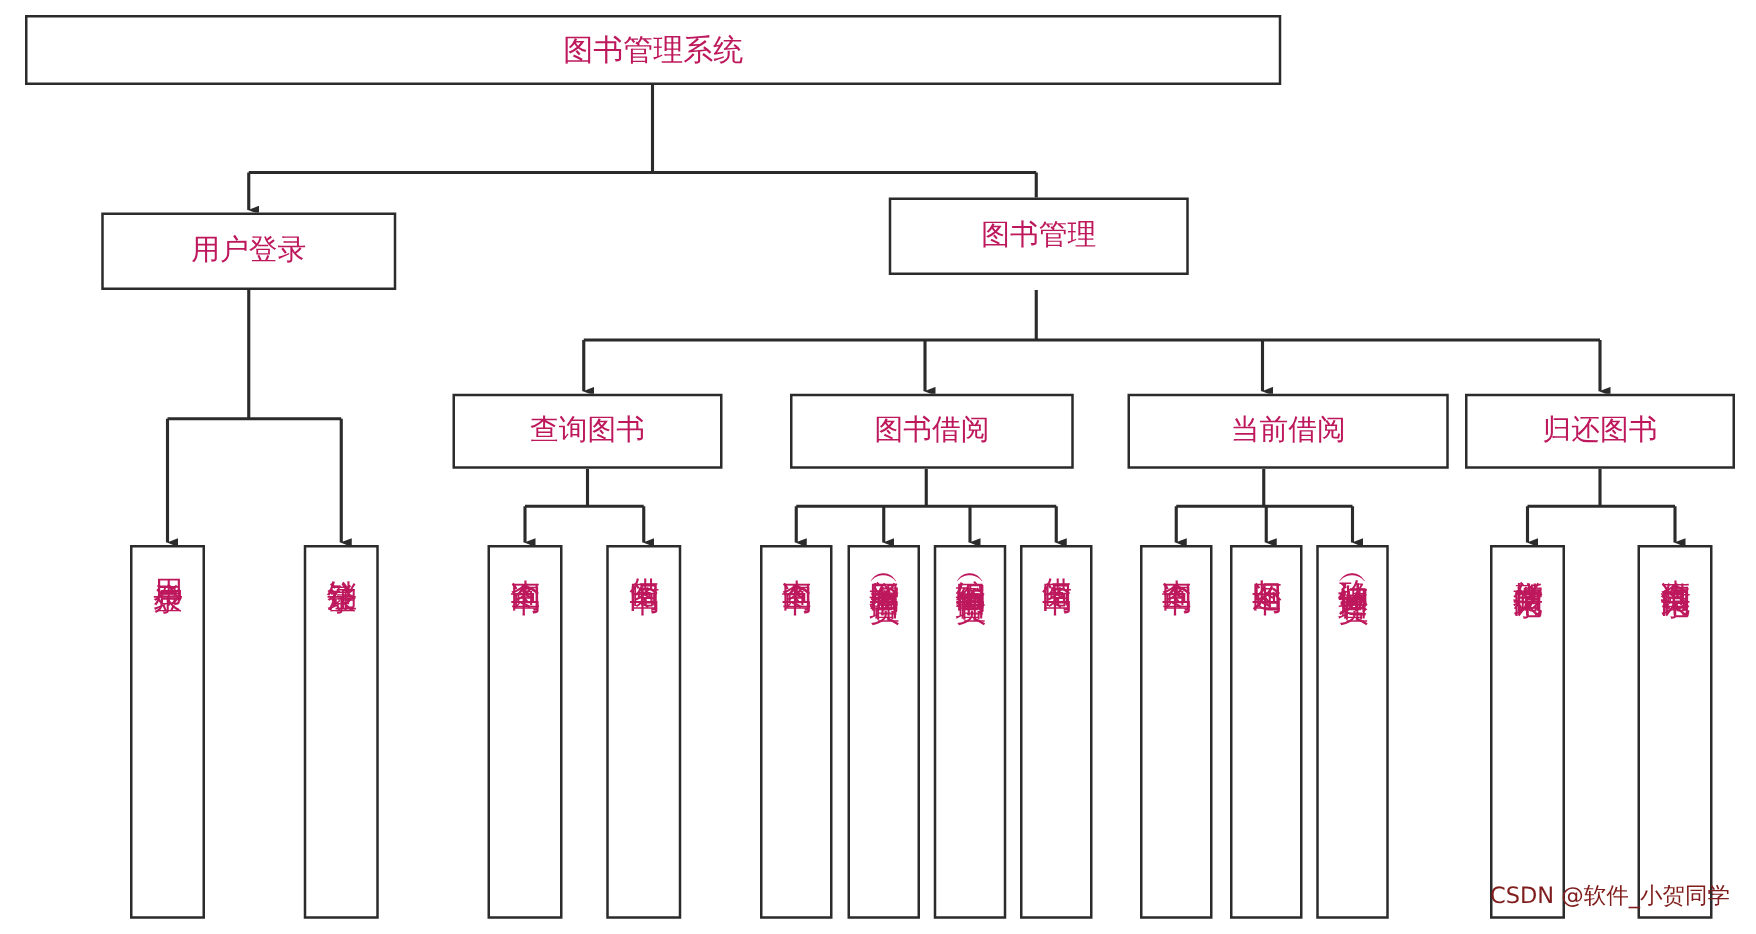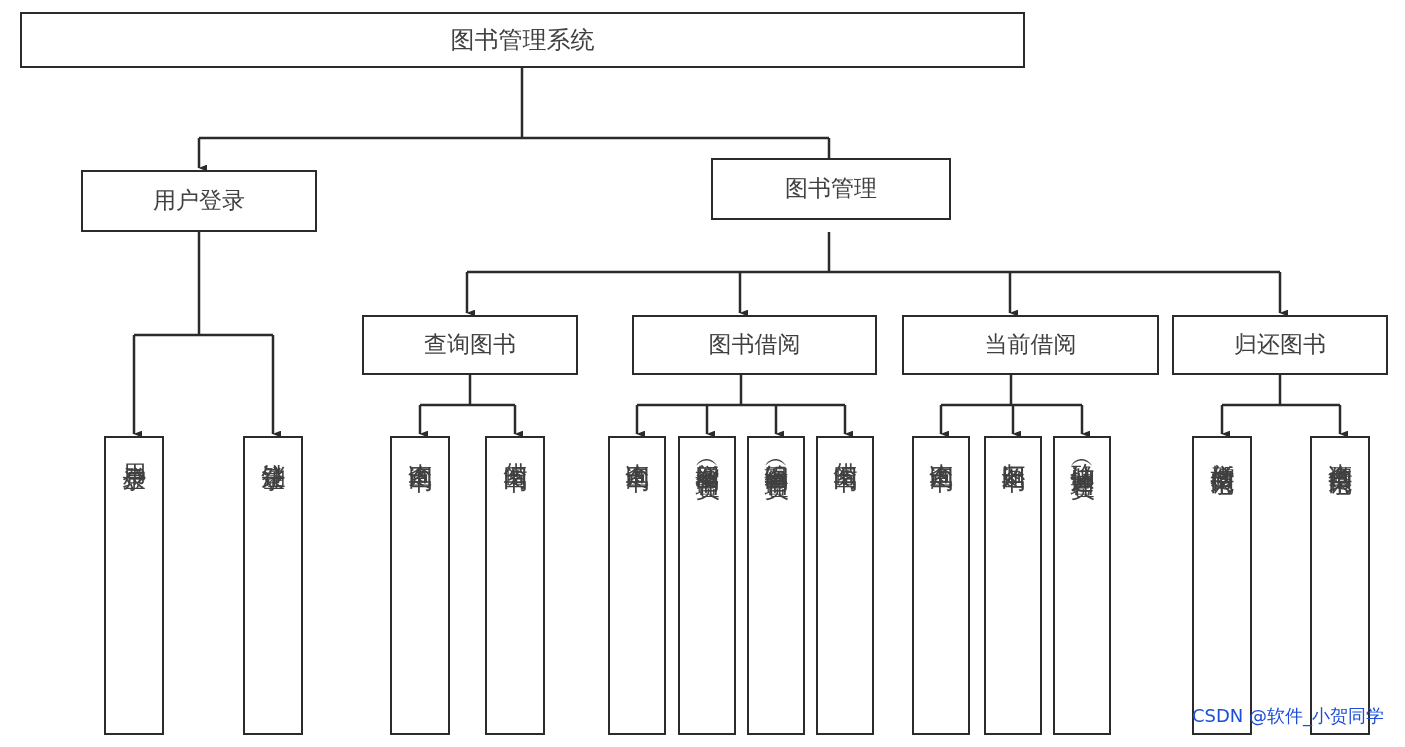--- a/index.html
+++ b/index.html
@@ -24,21 +24,21 @@
     pointer-events: none;
   }
   .node {
     position: absolute;
     box-sizing: border-box;
     border: 2.5px solid #2b2b2b;
     background: #ffffff;
     display: flex;
     align-items: center;
     justify-content: center;
-    color: #404040;
+    color: #be185d;
     z-index: 2;
   }
   .node-label {
     display: block;
     text-align: center;
     line-height: 1.18;
     white-space: pre;
   }
   
   .node.horiz .node-label {
@@ -121,21 +121,21 @@
       </div>
       <div class="node horiz" style="left: 81px; top: 170px; width: 236px; height: 62px;">
         <span class="node-label">用户登录</span>
       </div>
       <div class="node horiz" style="left: 711px; top: 158px; width: 240px; height: 62px;">
         <span class="node-label">图书管理</span>
       </div>
       <div class="node horiz" style="left: 362px; top: 315px; width: 216px; height: 60px;">
         <span class="node-label">查询图书</span>
       </div>
-      <div class="node horiz" style="left: 632px; top: 315px; width: 245px; height: 60px;">
+      <div class="node horiz" style="left: 632px; top: 315px; width: 227px; height: 60px;">
         <span class="node-label">图书借阅</span>
       </div>
       <div class="node horiz" style="left: 902px; top: 315px; width: 257px; height: 60px;">
         <span class="node-label">当前借阅</span>
       </div>
       <div class="node horiz" style="left: 1172px; top: 315px; width: 216px; height: 60px;">
         <span class="node-label">归还图书</span>
       </div>
       <div class="node vert" style="left: 104px; top: 436px; width: 60px; height: 299px;">
         <span class="node-label">用户登录</span>
@@ -171,14 +171,14 @@
         <span class="node-label">确认归还（管理员）</span>
       </div>
       <div class="node vert" style="left: 1192px; top: 436px; width: 60px; height: 299px;">
         <span class="node-label">新增借阅记录</span>
       </div>
       <div class="node vert" style="left: 1310px; top: 436px; width: 60px; height: 299px;">
         <span class="node-label">查询借阅记录</span>
       </div>
     </div>
 
-  <div class="watermark" style="left: 1192px; top: 716px; color: #1d4ed8; transform: translateY(-50%);">CSDN @软件_小贺同学</div>
+  <div class="watermark" style="left: 1192px; top: 716px; color: #7f1d1d; transform: translateY(-50%);">CSDN @软件_小贺同学</div>
 </div>
 
 </body></html>

